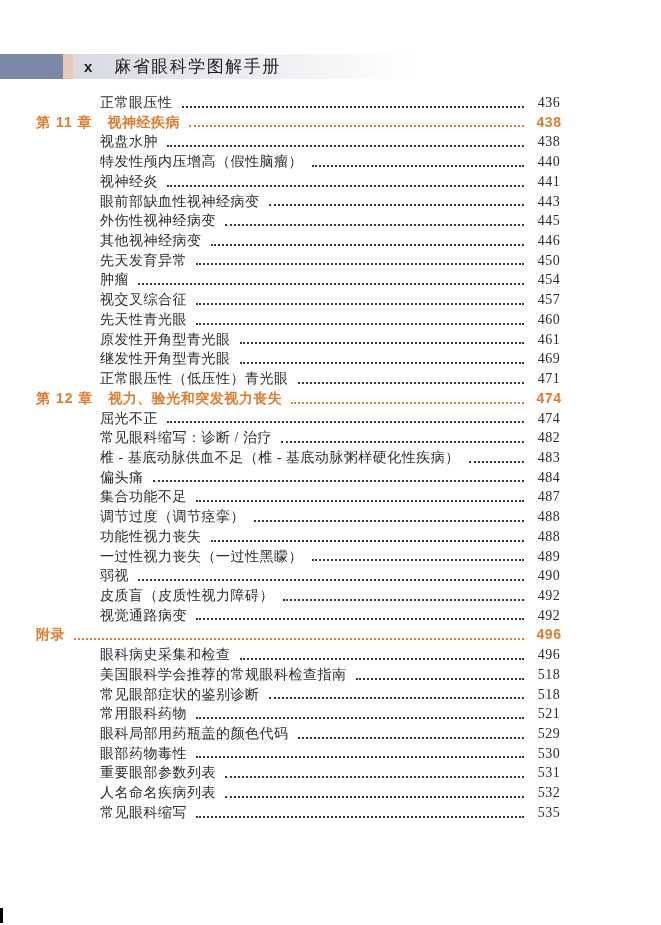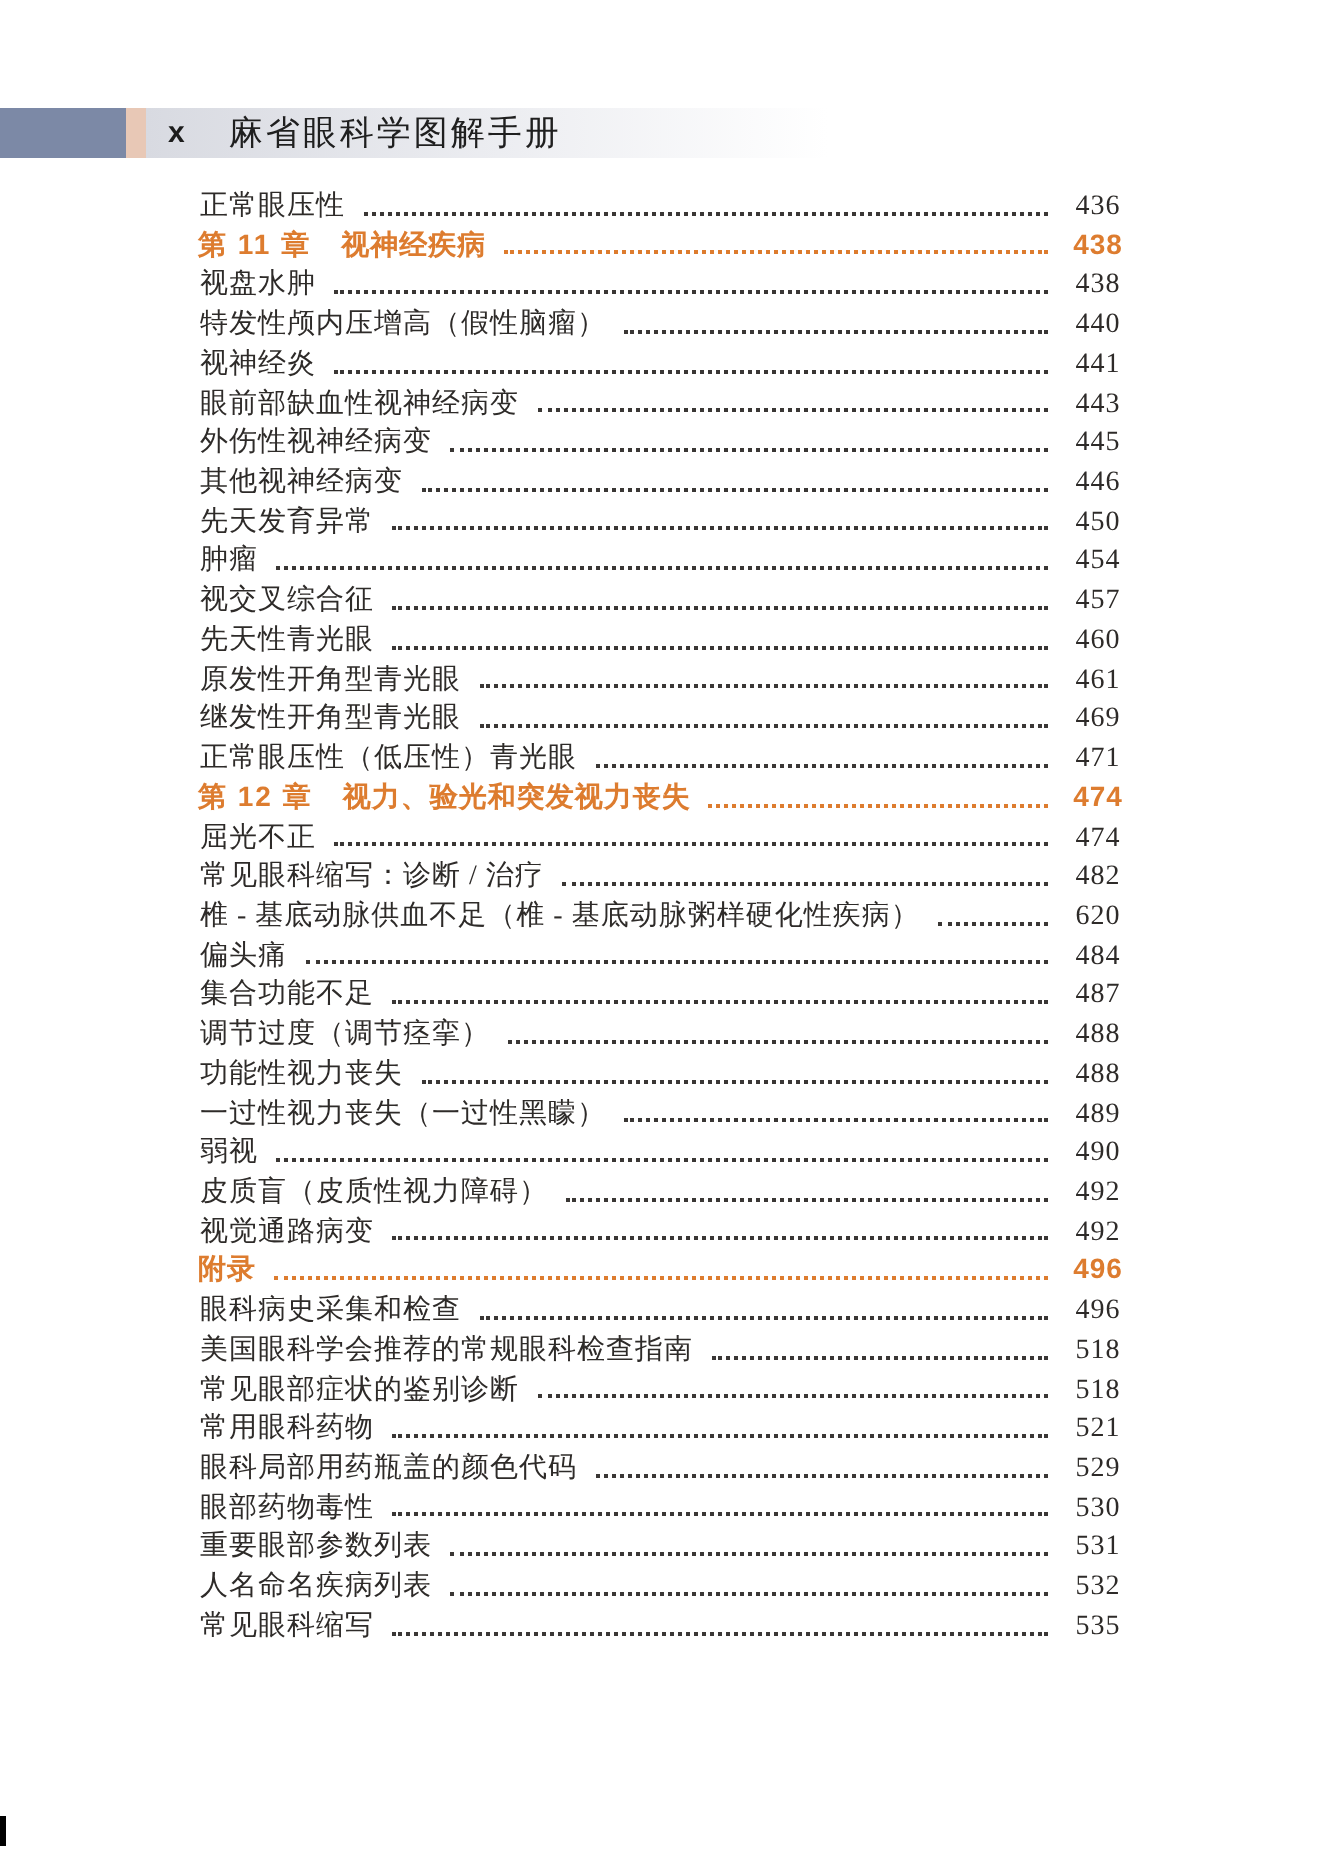--- a/index.html
+++ b/index.html
@@ -32,21 +32,21 @@
     margin-left:22px;font-size:17px;color:#1f1f1f;letter-spacing:1.5px;
   }
   
   .toc{position:absolute;top:94px;left:0;width:661px;padding-right:94px;}
   .row{
     display:flex;align-items:baseline;height:19.73px;
     font-size:14px;color:var(--text);white-space:nowrap;
   }
   .row.sub{padding-left:100px;}
   .row.chapter,.row.appendix{
-    padding-left:99px;
+    padding-left:36px;
     font-family:"Liberation Sans",sans-serif;font-weight:bold;
     color:var(--accent);font-size:14px;letter-spacing:0.5px;
   }
   .chapter-num{margin-right:15px;letter-spacing:1px;}
   .label{letter-spacing:0.5px;}
   .dots{flex:1;position:relative;align-self:stretch;}
   .dots::after{
     content:"";position:absolute;left:9px;right:7px;bottom:6px;
     border-bottom:2px dotted currentColor;
   }
@@ -175,21 +175,21 @@
     <div class="row sub">
 
     <span class="label">常见眼科缩写：诊断 / 治疗</span>
     <span class="dots"></span>
     <span class="page">482</span>
   </div>
     <div class="row sub">
 
     <span class="label">椎 - 基底动脉供血不足（椎 - 基底动脉粥样硬化性疾病）</span>
     <span class="dots"></span>
-    <span class="page">620</span>
+    <span class="page">483</span>
   </div>
     <div class="row sub">
 
     <span class="label">偏头痛</span>
     <span class="dots"></span>
     <span class="page">484</span>
   </div>
     <div class="row sub">
 
     <span class="label">集合功能不足</span>

